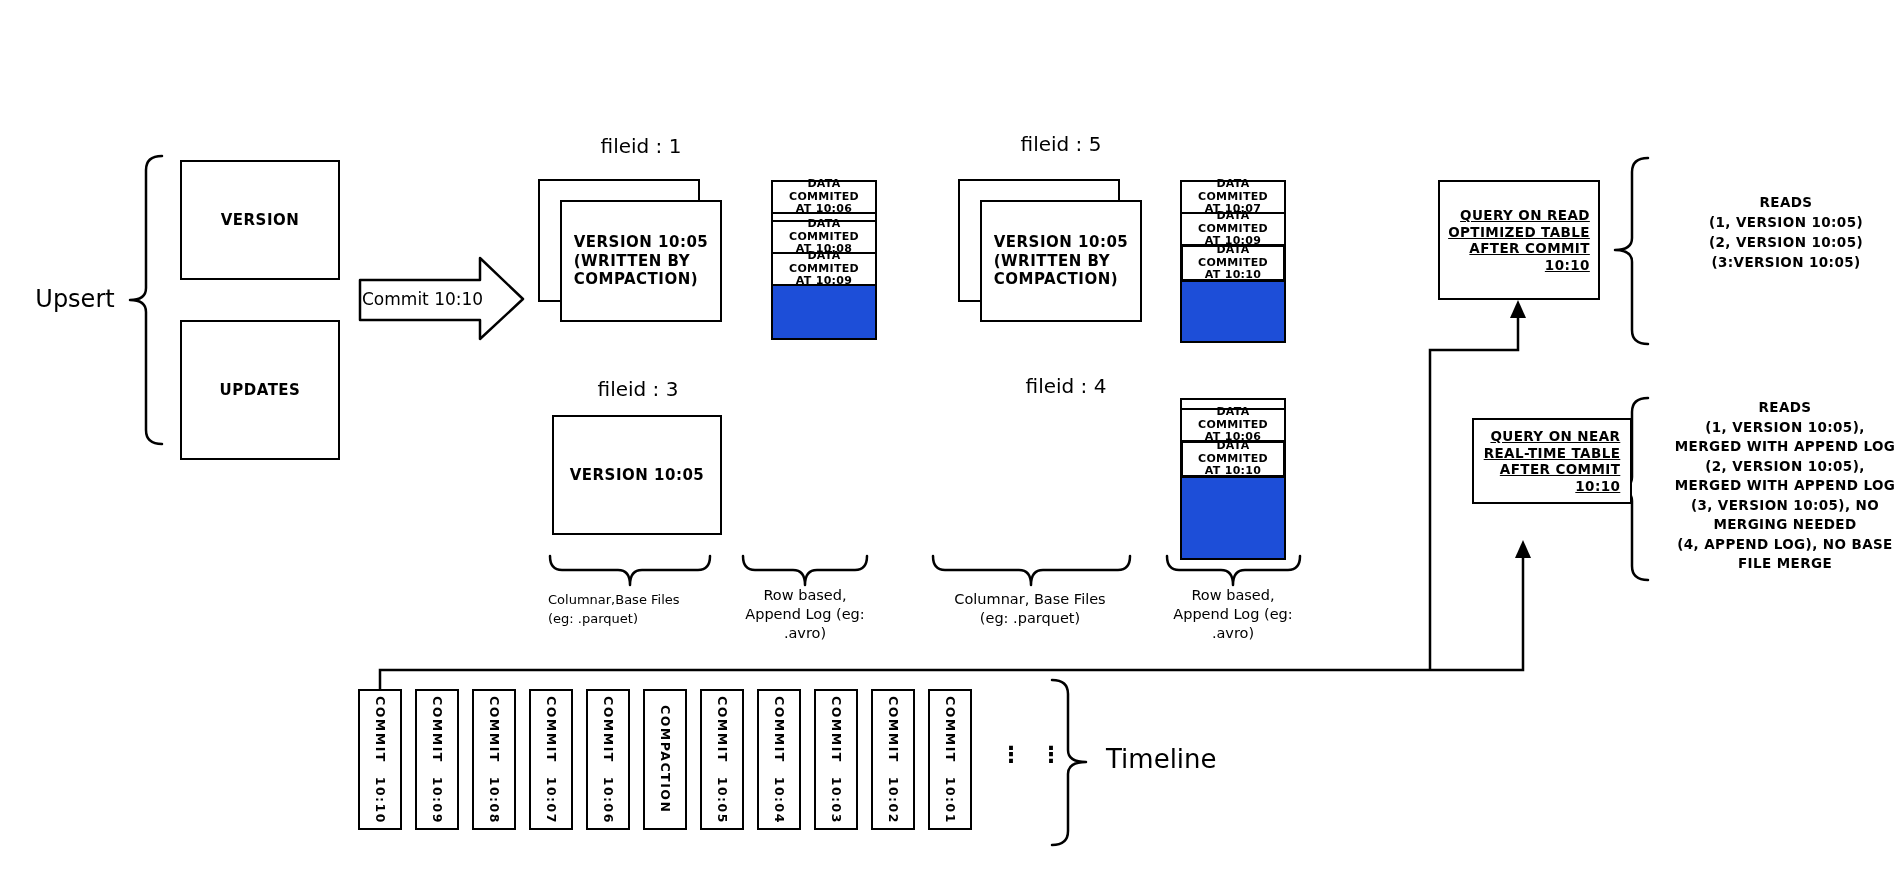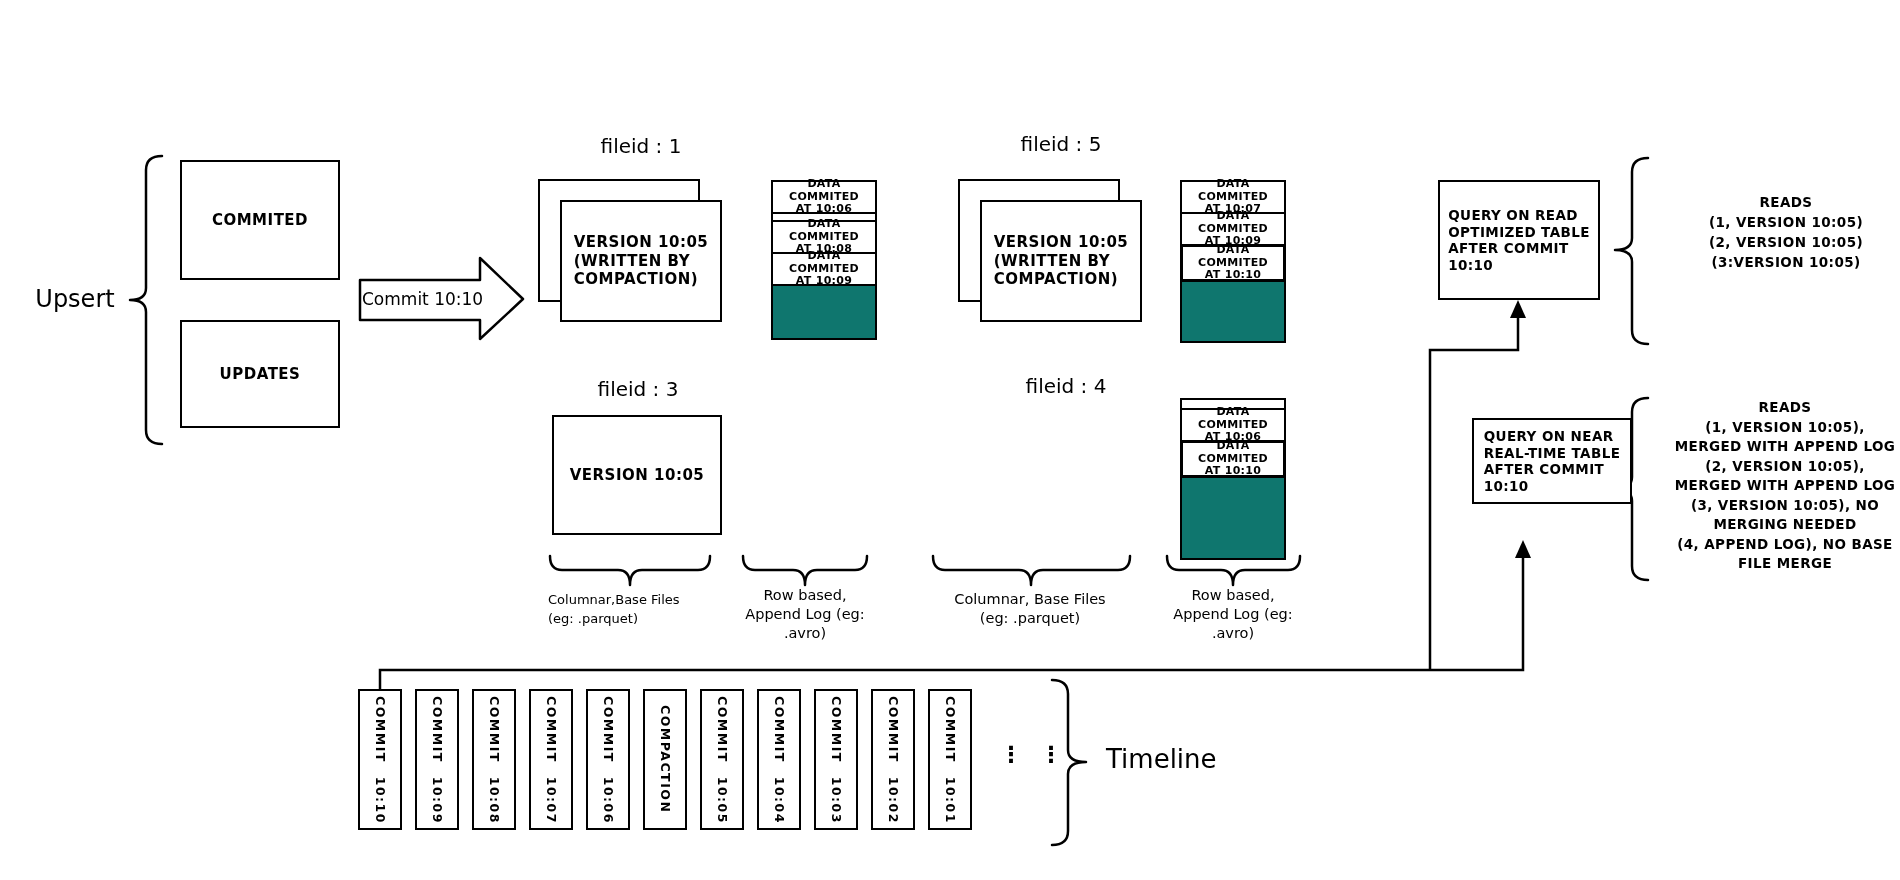--- a/index.html
+++ b/index.html
@@ -12,29 +12,29 @@
   .conn  { fill:none; stroke:#000; stroke-width:2.5; stroke-linejoin:miter; }
   .box {
     position:absolute; background:#fff; border:2.5px solid #000; box-sizing:border-box;
     display:flex; flex-direction:column; align-items:center; justify-content:center;
   }
   .caps { font-weight:bold; letter-spacing:0.5px; }
   .lbl  { position:absolute; white-space:nowrap; }
   .center { text-align:center; }
   .big-box-text { font-size:15px; line-height:18.5px; font-weight:bold; text-align:left; letter-spacing:0.5px; }
   .fileid { font-size:20px; }
-  .logcol { position:absolute; background:#0f766e; border:2px solid #000; box-sizing:border-box; }
+  .logcol { position:absolute; background:#1d4ed8; border:2px solid #000; box-sizing:border-box; }
   .logcell {
     position:absolute; left:-2px; right:-2px; background:#fff; border:2px solid #000; box-sizing:border-box;
     display:flex; flex-direction:column; align-items:center; justify-content:center;
     font-size:11px; line-height:12.5px; font-weight:bold; text-align:center; letter-spacing:0.3px;
   }
   .logcell.bold { border-width:3px; }
   .sliver { position:absolute; left:-2px; right:-2px; background:#fff; border:2px solid #000; box-sizing:border-box; }
-  .qbox-text { font-size:13.5px; line-height:16.5px; font-weight:bold; text-align:left; letter-spacing:0.4px; }
+  .qbox-text { font-size:13.5px; line-height:16.5px; font-weight:bold; text-align:right; letter-spacing:0.4px;text-decoration:underline; }
   .reads { position:absolute; font-weight:bold; text-align:center; letter-spacing:0.4px; }
   .tbox {
     position:absolute; top:689px; width:44px; height:141px; background:#fff; border:2.5px solid #000; box-sizing:border-box;
     display:flex; align-items:center; justify-content:center;
   }
   .tbox span {
     writing-mode:vertical-rl; text-orientation:mixed;
     font-size:12.5px; font-weight:bold; letter-spacing:1.5px; word-spacing:8px; white-space:nowrap;
   }
   .dots { position:absolute; font-size:22px; font-weight:bold; }
@@ -62,23 +62,23 @@
 
     <path class="conn" d="M 380 689 L 380 670 L 1523 670 L 1523 552"></path>
     <polygon points="1523,540 1515,558 1531,558" fill="#000000"></polygon>
     <path class="conn" d="M 1430 670 L 1430 350 L 1518 350 L 1518 312"></path>
     <polygon points="1518,300 1510,318 1526,318" fill="#000000"></polygon>
   </svg>
 
 
   <div class="lbl center" style="left:25px; top:285px; width:100px; font-size:24px;">Upsert</div>
   <div class="box" style="left:180px; top:160px; width:160px; height:120px;">
-    <span class="caps" style="font-size:15px;">COMMITED</span>
-  </div>
-  <div class="box" style="left:180px; top:320px; width:160px; height:108px;align-items:center;">
+    <span class="caps" style="font-size:15px;">VERSION</span>
+  </div>
+  <div class="box" style="left:180px; top:320px; width:160px; height:140px;align-items:center;">
     <span class="caps" style="font-size:15px;">UPDATES</span>
   </div>
 
   <div class="lbl center" style="left:362px; top:289px; width:118px; font-size:17px;">Commit 10:10</div>
 
   <div class="lbl center fileid" style="left:558px; top:134px; width:166px;">fileid : 1</div>
   <div class="box" style="left:538px; top:179px; width:162px; height:123px;"></div>
   <div class="box" style="left:560px; top:200px; width:162px; height:122px;">
     <div class="big-box-text">
       <div>VERSION 10:05</div>

